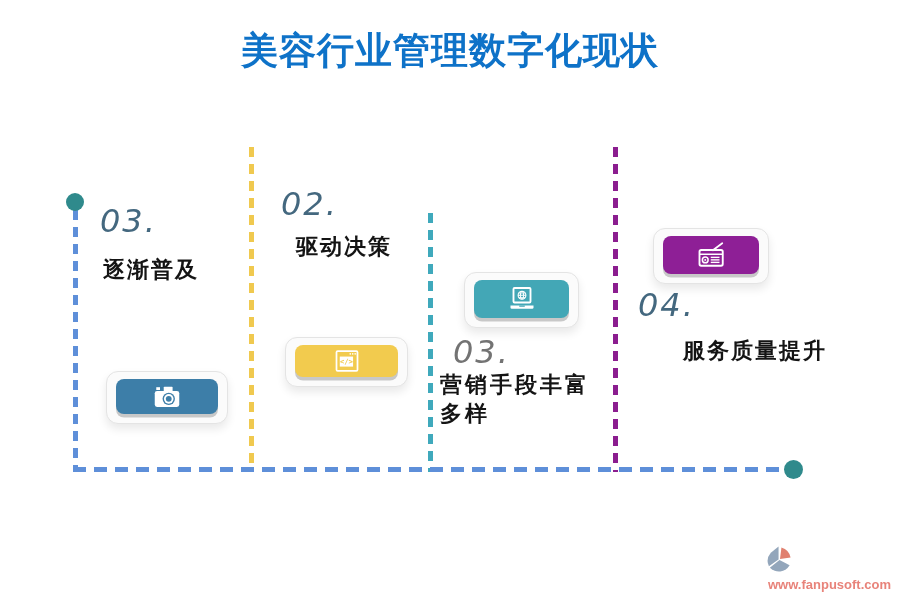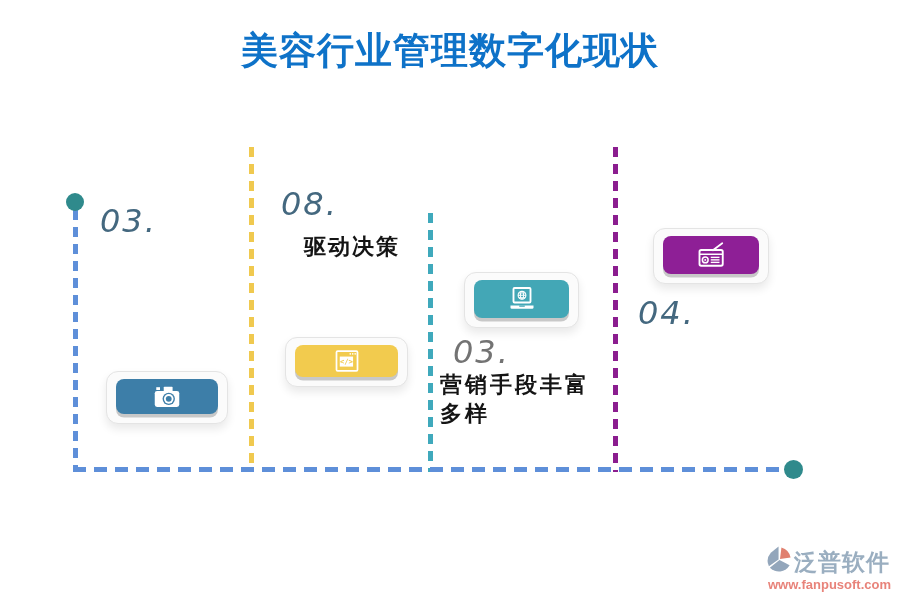--- a/index.html
+++ b/index.html
@@ -23,27 +23,27 @@
   .dot{position:absolute;border-radius:50%;}
   .dot-top{left:66px;top:193px;width:18px;height:18px;}
   .dot-end{left:784px;top:460px;width:19px;height:19px;}
 
   
   .num{position:absolute;font-family:"DejaVu Sans",sans-serif;font-style:italic;
        font-weight:500;font-size:32px;letter-spacing:2px;}
   .n1{left:100px;top:202px;}
   .n2{left:281px;top:185px;}
   .n3{left:453px;top:333px;}
-  .n4{left:638px;top:294px;text-align:center;}
+  .n4{left:638px;top:286px;text-align:center;}
 
   
   .label{position:absolute;font-size:22px;font-weight:700;color:#141414;
          letter-spacing:2px;font-family:"Liberation Serif",serif;}
   .l1{left:103px;top:255px;}
-  .l2{left:304px;top:232px;}
+  .l2{left:296px;top:232px;}
   .l3{left:440px;top:371px;width:168px;text-align:left;letter-spacing:3px;line-height:1.3;}
   .l4{left:683px;top:336px;}
 
   
   .card{position:absolute;background:#fbfbfb;border:1px solid #e4e4e4;border-radius:12px;
         box-shadow:0 5px 10px rgba(0,0,0,0.09);}
   .c1{left:106px;top:371px;width:120px;height:51px;}
   .c2{left:285px;top:337px;width:121px;height:48px;}
   .c3{left:464px;top:272px;width:113px;height:54px;}
   .c4{left:653px;top:228px;width:114px;height:54px;}
@@ -68,34 +68,35 @@
 
   <div class="vline v1" style="--c: #5E8FD9;"></div>
   <div class="vline v2" style="--c: #F0C94F;"></div>
   <div class="vline v3" style="--c: #3FA9BC;"></div>
   <div class="vline v4" style="--c: #8B1D8F;"></div>
   <div class="hline" style="--c: #5E8FD9;"></div>
   <div class="dot dot-top" style="background: rgb(47, 138, 140);"></div>
   <div class="dot dot-end" style="background: rgb(47, 138, 140);"></div>
 
   <div class="num n1" style="color: rgb(68, 104, 127);">03.</div>
+  <div class="label l1">逐渐普及</div>
   <div class="card c1">
     <div class="btn" style="background: rgb(61, 126, 168); color: rgb(61, 126, 168);">
       <svg width="34" height="28" viewBox="0 0 24 24" aria-hidden="true">
         <rect x="2.8" y="3.6" width="3.2" height="2.4" fill="#fff"></rect>
         <rect x="9.2" y="3.2" width="7.6" height="5" rx="0.6" fill="#fff"></rect>
         <rect x="1.5" y="6.8" width="21" height="13.7" rx="2" fill="#fff"></rect>
         <circle cx="13.5" cy="13.6" r="5.3" fill="currentColor"></circle>
         <circle cx="13.5" cy="13.6" r="4.1" fill="#fff"></circle>
         <circle cx="13.5" cy="13.6" r="2.5" fill="currentColor"></circle>
       </svg>
     </div>
   </div>
 
-  <div class="num n2" style="color: rgb(68, 104, 127);">08.</div>
+  <div class="num n2" style="color: rgb(68, 104, 127);">02.</div>
   <div class="label l2">驱动决策</div>
   <div class="card c2">
     <div class="btn" style="background: rgb(242, 203, 78); color: rgb(242, 203, 78);">
       <svg width="32" height="28" viewBox="0 0 24 24" aria-hidden="true">
         <rect x="3" y="3.5" width="18" height="17" rx="1" fill="none" stroke="#fff" stroke-width="1.5"></rect>
         <circle cx="14.8" cy="5.9" r="0.7" fill="#fff"></circle>
         <circle cx="16.9" cy="5.9" r="0.7" fill="#fff"></circle>
         <circle cx="19" cy="5.9" r="0.7" fill="#fff"></circle>
         <rect x="5.8" y="8.2" width="11.4" height="8.6" fill="#fff"></rect>
         <text x="11.5" y="14.9" text-anchor="middle" font-family="DejaVu Sans Mono, monospace" font-size="6.2" font-weight="bold" fill="currentColor">&lt;/&gt;</text>
@@ -114,20 +115,21 @@
         <line x1="8.9" y1="9" x2="15.1" y2="9" stroke="#fff" stroke-width="0.8"></line>
         <line x1="9.3" y1="7.2" x2="14.7" y2="7.2" stroke="#fff" stroke-width="0.6"></line>
         <line x1="9.3" y1="10.8" x2="14.7" y2="10.8" stroke="#fff" stroke-width="0.6"></line>
         <path d="M2.8 17.2 h18.4 v1.6 a1 1 0 0 1 -1 1 h-16.4 a1 1 0 0 1 -1 -1 z" fill="#fff"></path>
         <rect x="9.8" y="17.2" width="4.4" height="1" fill="currentColor"></rect>
       </svg>
     </div>
   </div>
 
   <div class="num n4" style="color: rgb(68, 104, 127);">04.</div>
+  <div class="label l4">服务质量提升</div>
   <div class="card c4">
     <div class="btn" style="background: rgb(142, 31, 150); color: rgb(142, 31, 150);">
       <svg width="34" height="30" viewBox="0 0 24 24" aria-hidden="true">
         <line x1="13.5" y1="8.2" x2="21" y2="2.6" stroke="#fff" stroke-width="1.4" stroke-linecap="round"></line>
         <rect x="2.8" y="8" width="18.6" height="12.6" rx="1.4" fill="none" stroke="#fff" stroke-width="1.5"></rect>
         <line x1="3" y1="11.4" x2="21.2" y2="11.4" stroke="#fff" stroke-width="1.2"></line>
         <circle cx="7.4" cy="15.9" r="2.3" fill="none" stroke="#fff" stroke-width="1.2"></circle>
         <circle cx="7.4" cy="15.9" r="0.8" fill="#fff"></circle>
         <line x1="11.8" y1="13.9" x2="18.8" y2="13.9" stroke="#fff" stroke-width="1.1"></line>
         <line x1="11.8" y1="15.9" x2="18.8" y2="15.9" stroke="#fff" stroke-width="1.1"></line>
@@ -138,18 +140,17 @@
 
   <div class="wm">
     <div class="wm-row">
       <span>
         <svg width="27" height="30" viewBox="0 0 28 30" aria-hidden="true">
           <path d="M13 1 L5 7.5 A13 13 0 0 0 3 21.5 L13 14.5 Z" fill="#93A6BB"></path>
           <path d="M16 2 A13.5 13.5 0 0 1 25.5 12.5 L14.5 14 Z" fill="#E0806F"></path>
           <path d="M4 23 A13 13 0 0 0 24.5 20.5 L14 15 Z" fill="#93A6BB"></path>
         </svg>
       </span>
-      <span class="wm-brand" style="color: rgb(154, 174, 192);">泛普软件</span>
     </div>
     <div class="wm-url" style="color: rgb(232, 131, 122);">www.fanpusoft.com</div>
   </div>
 
 </div>
 
 </body></html>

